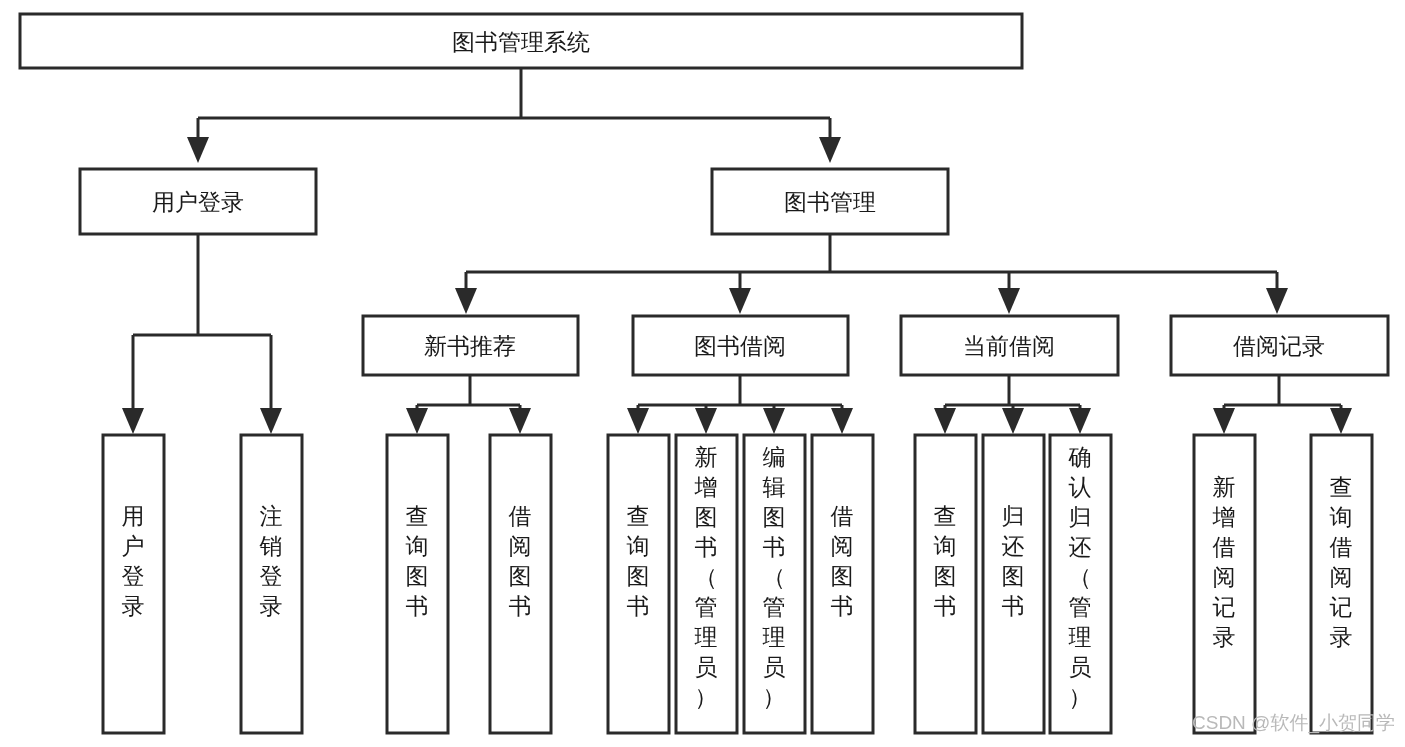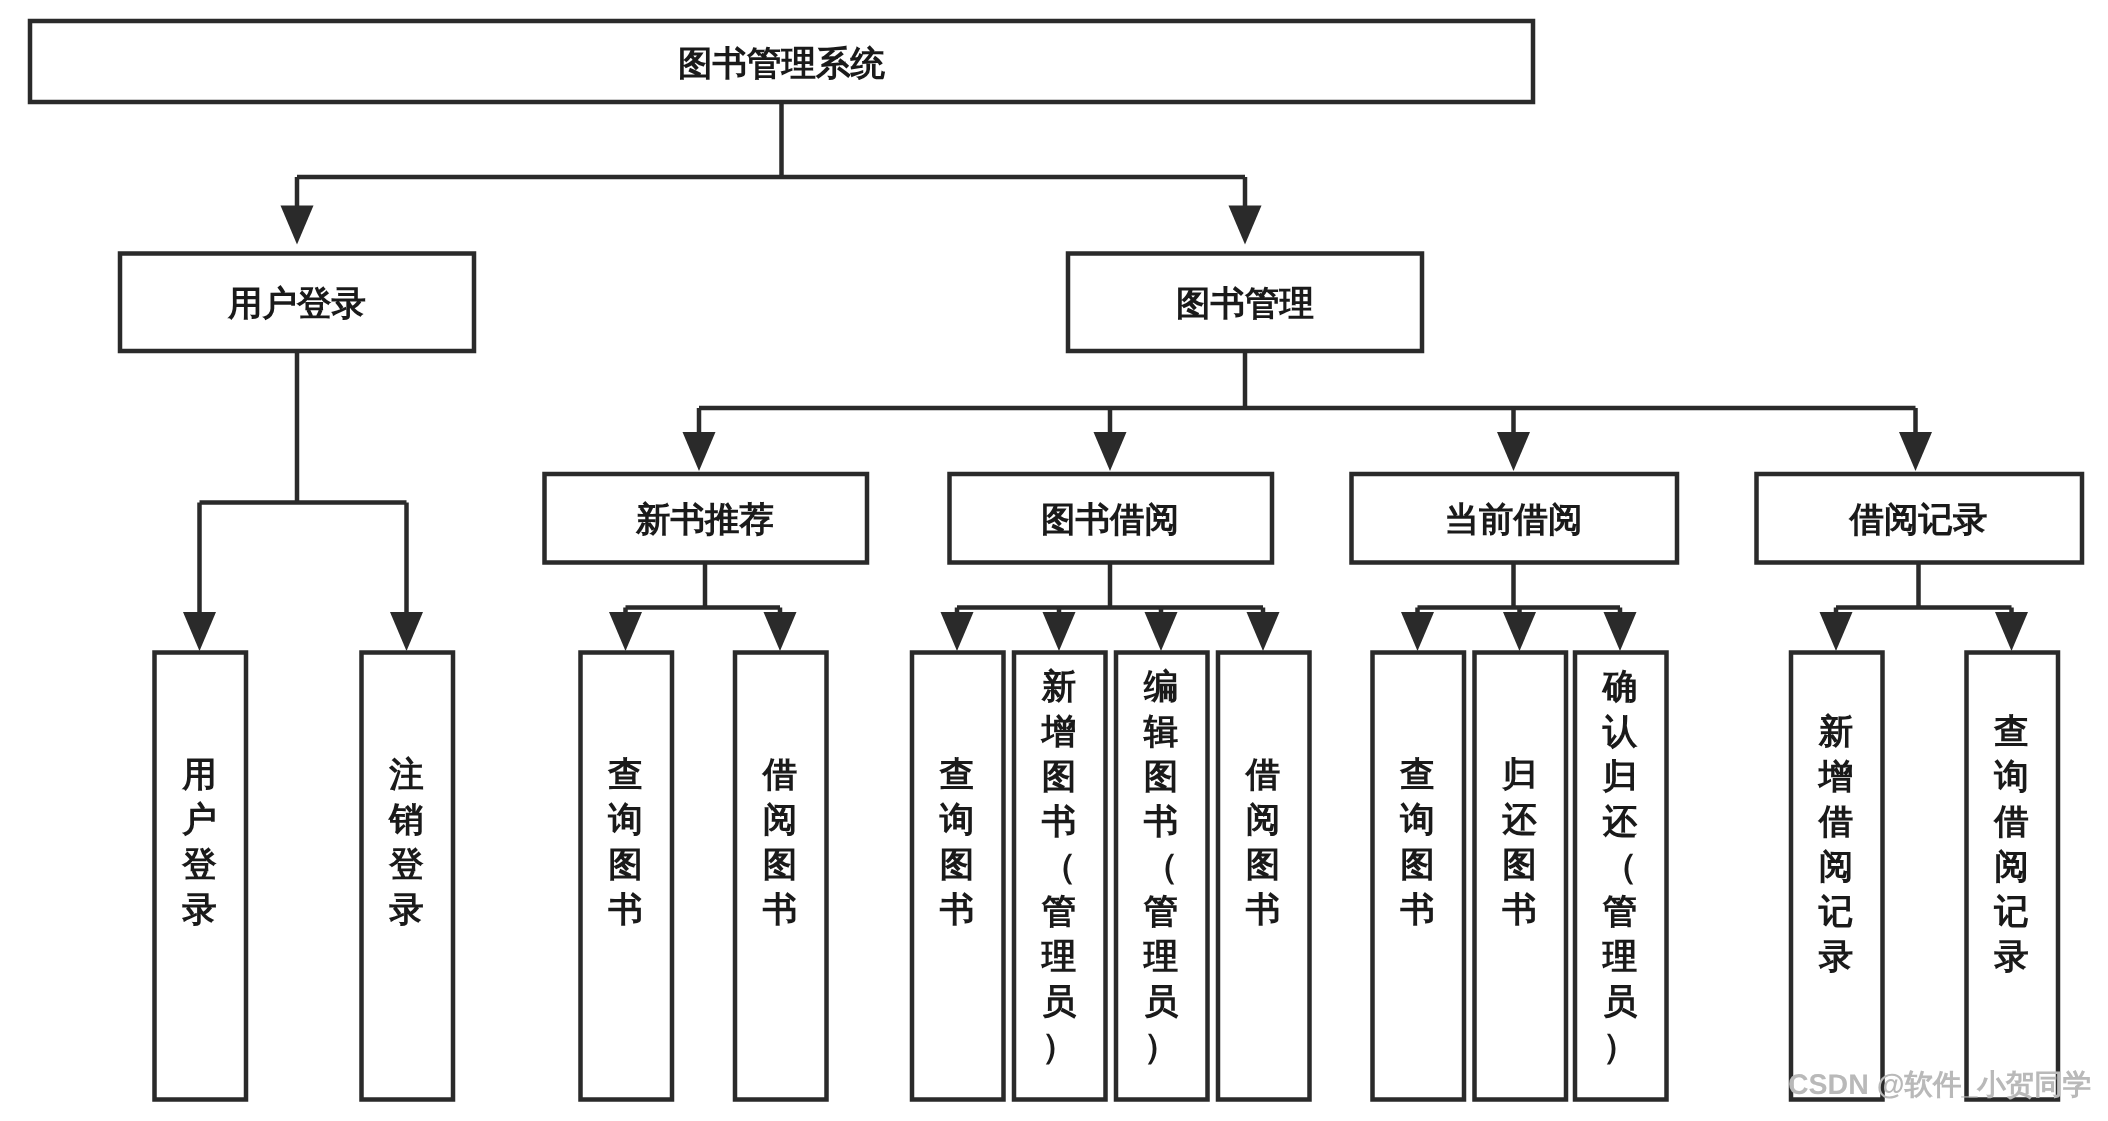--- a/index.html
+++ b/index.html
@@ -11,21 +11,20 @@
     width: 1405px;
     height: 747px;
     font-family: "Liberation Sans", "DejaVu Sans", sans-serif;
     overflow: hidden;
   }
   #diagram-root {
     position: relative;
     width: 1405px;
     height: 747px;
     background: #ffffff;
-    font-weight: bold;
   }
   svg.diagram-canvas {
     position: absolute;
     top: 0;
     left: 0;
     width: 1405px;
     height: 747px;
   }
   .node-box {
     fill: #ffffff;

